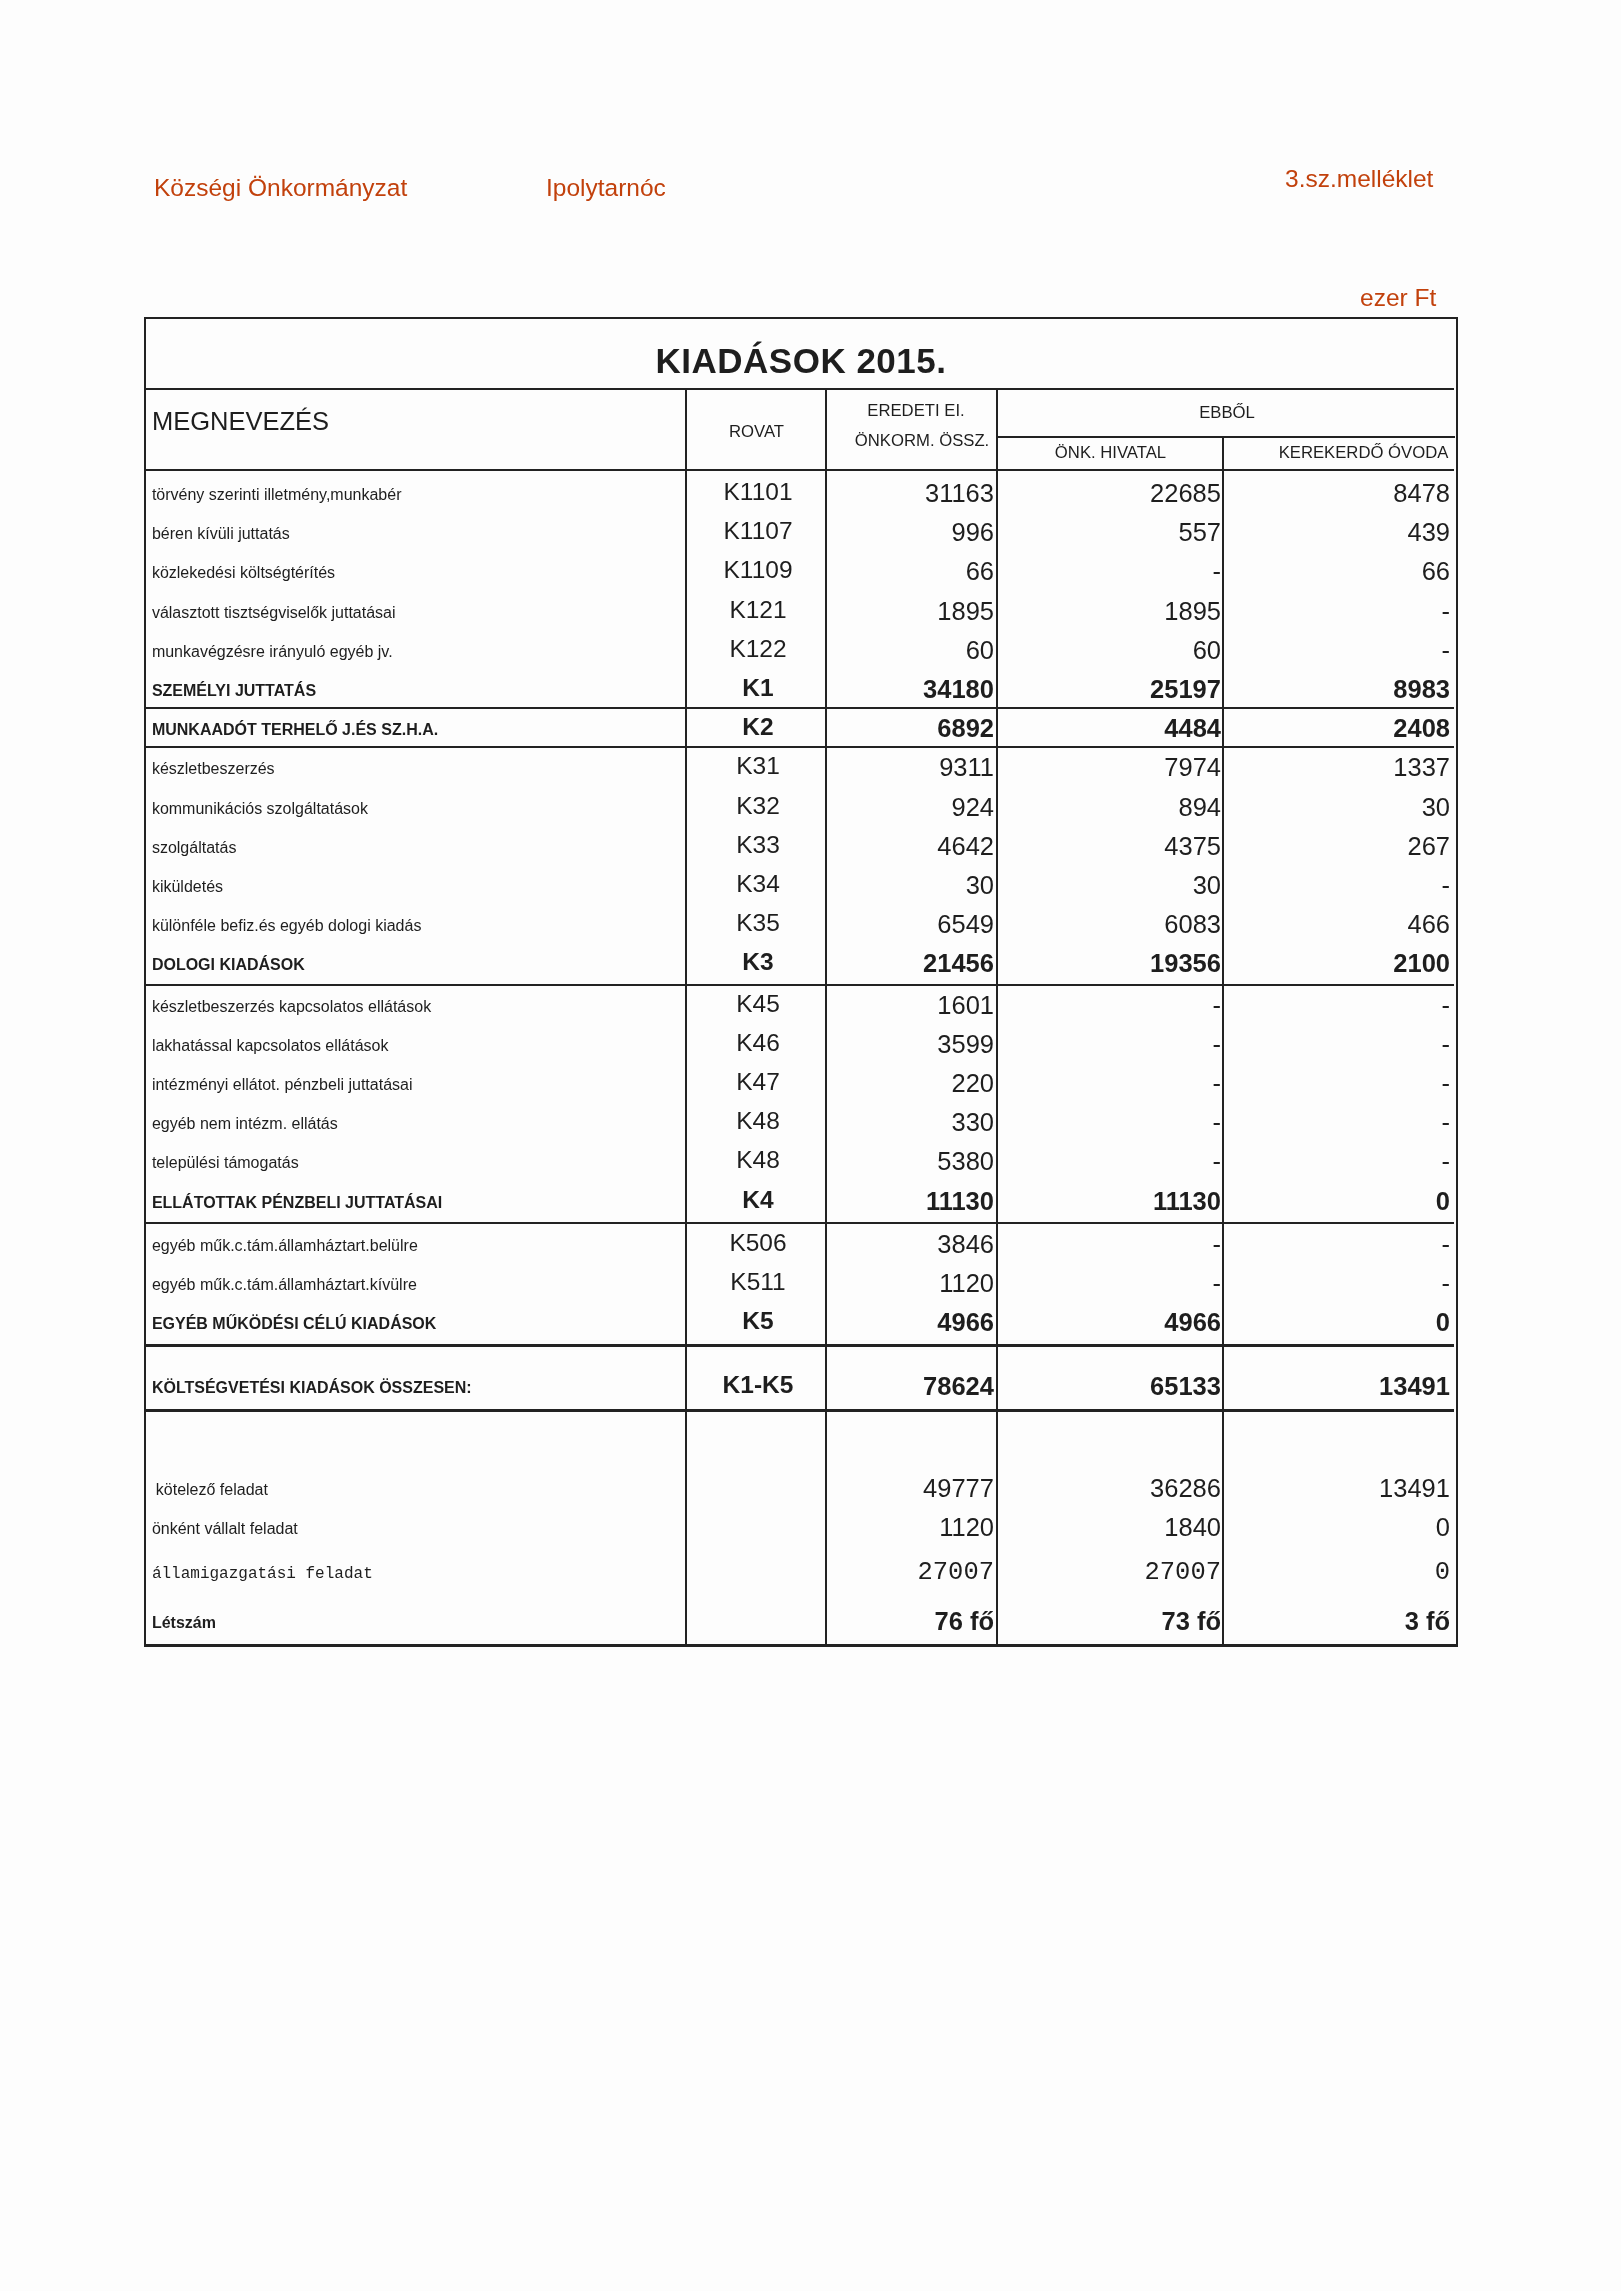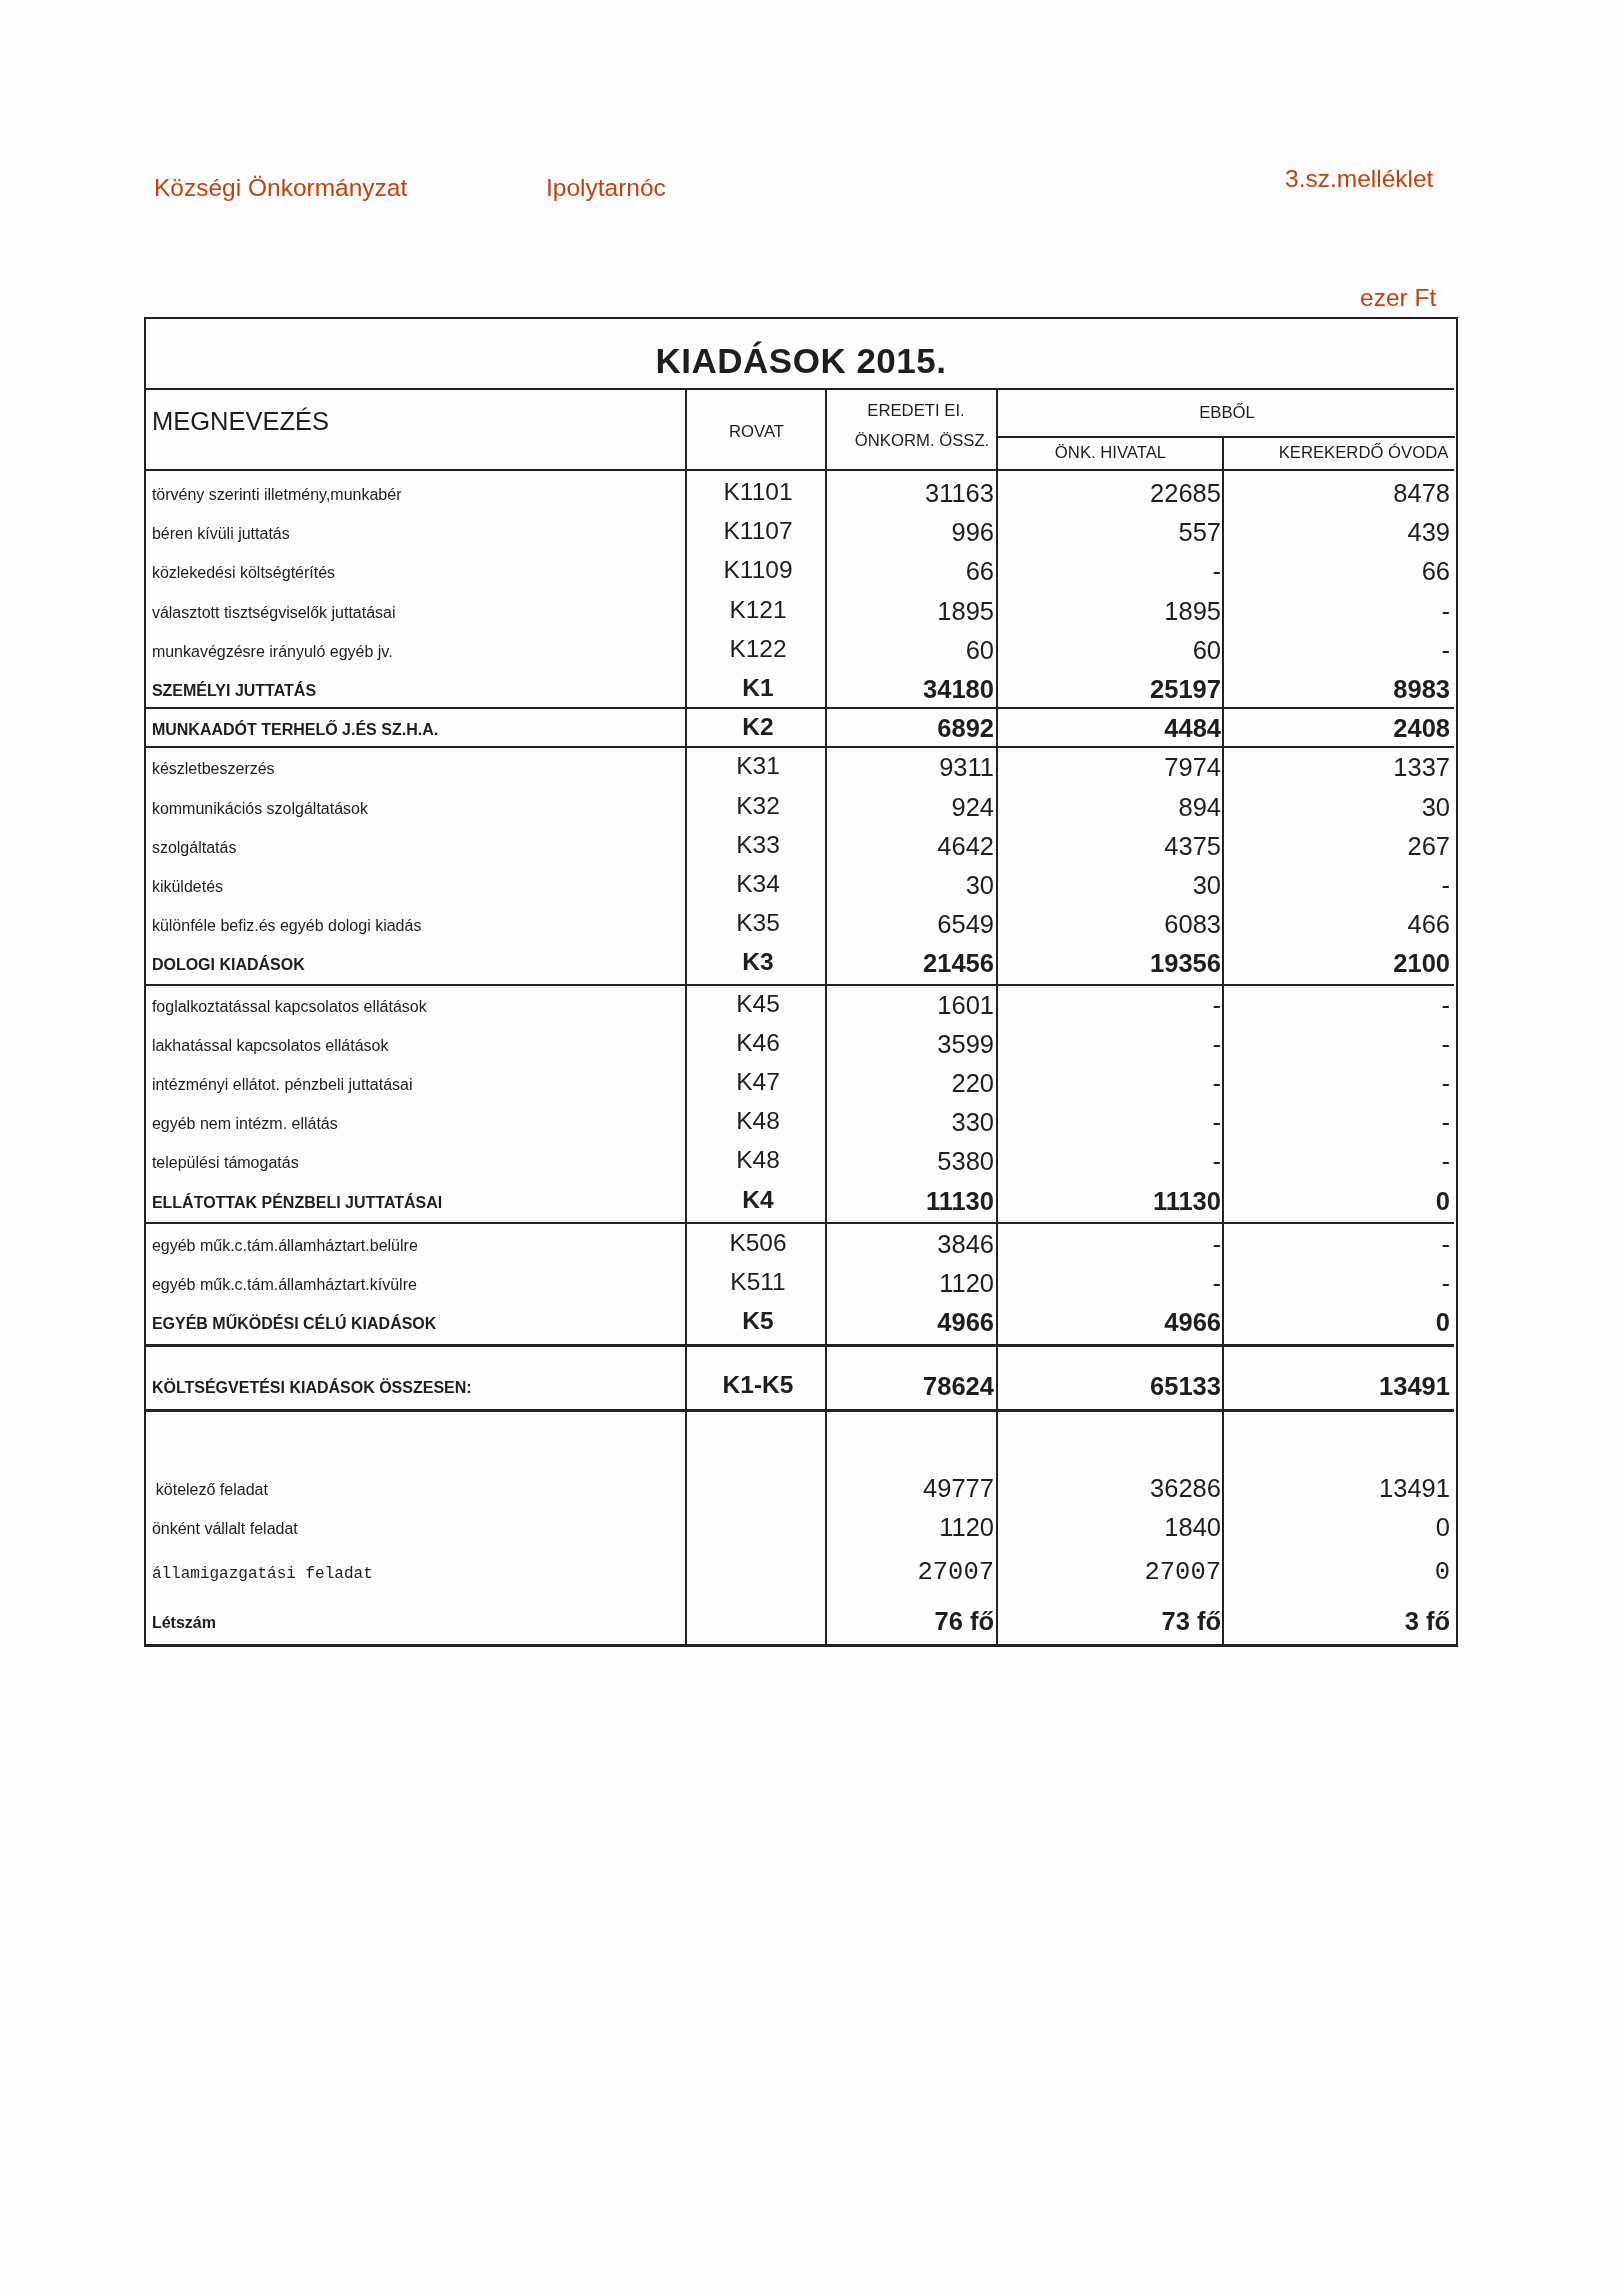--- a/index.html
+++ b/index.html
@@ -147,21 +147,21 @@
         <div class="num n3">466</div>
       </div>
       <div class="row bold" style="top:624px;">
         <div class="name">DOLOGI KIADÁSOK</div>
         <div class="rovat">K3</div>
         <div class="num n1">21456</div>
         <div class="num n2">19356</div>
         <div class="num n3">2100</div>
       </div>
       <div class="row" style="top:666px;">
-        <div class="name">foglalkoztatással kapcsolatos ellátások</div>
+        <div class="name">készletbeszerzés kapcsolatos ellátások</div>
         <div class="rovat">K45</div>
         <div class="num n1">1601</div>
         <div class="num n2">-</div>
         <div class="num n3">-</div>
       </div>
       <div class="row" style="top:705px;">
         <div class="name">lakhatással kapcsolatos ellátások</div>
         <div class="rovat">K46</div>
         <div class="num n1">3599</div>
         <div class="num n2">-</div>

